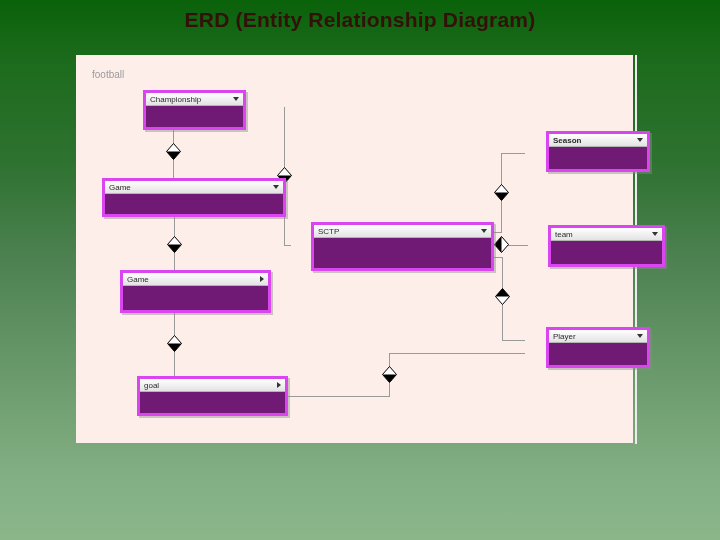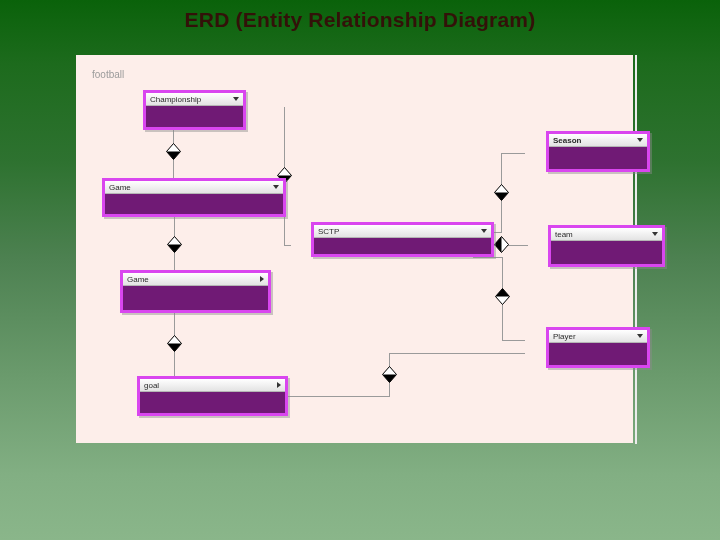--- a/index.html
+++ b/index.html
@@ -146,21 +146,21 @@
   </div>
 </div>
 
 <div class="entity" style="left:116px;top:376px;width:151px;height:40px;">
   <div class="hdr">
     <span class="lbl">goal</span>
     <span class="arrow right"></span>
   </div>
 </div>
 
-<div class="entity" style="left:290px;top:222px;width:183px;height:35px;">
+<div class="entity" style="left:290px;top:222px;width:183px;height:49px;">
   <div class="hdr">
     <span class="lbl">SCTP</span>
     <span class="arrow down"></span>
   </div>
 </div>
 
 <div class="entity" style="left:525px;top:131px;width:104px;height:41px;font-weight:bold;">
   <div class="hdr">
     <span class="lbl">Season</span>
     <span class="arrow down"></span>

